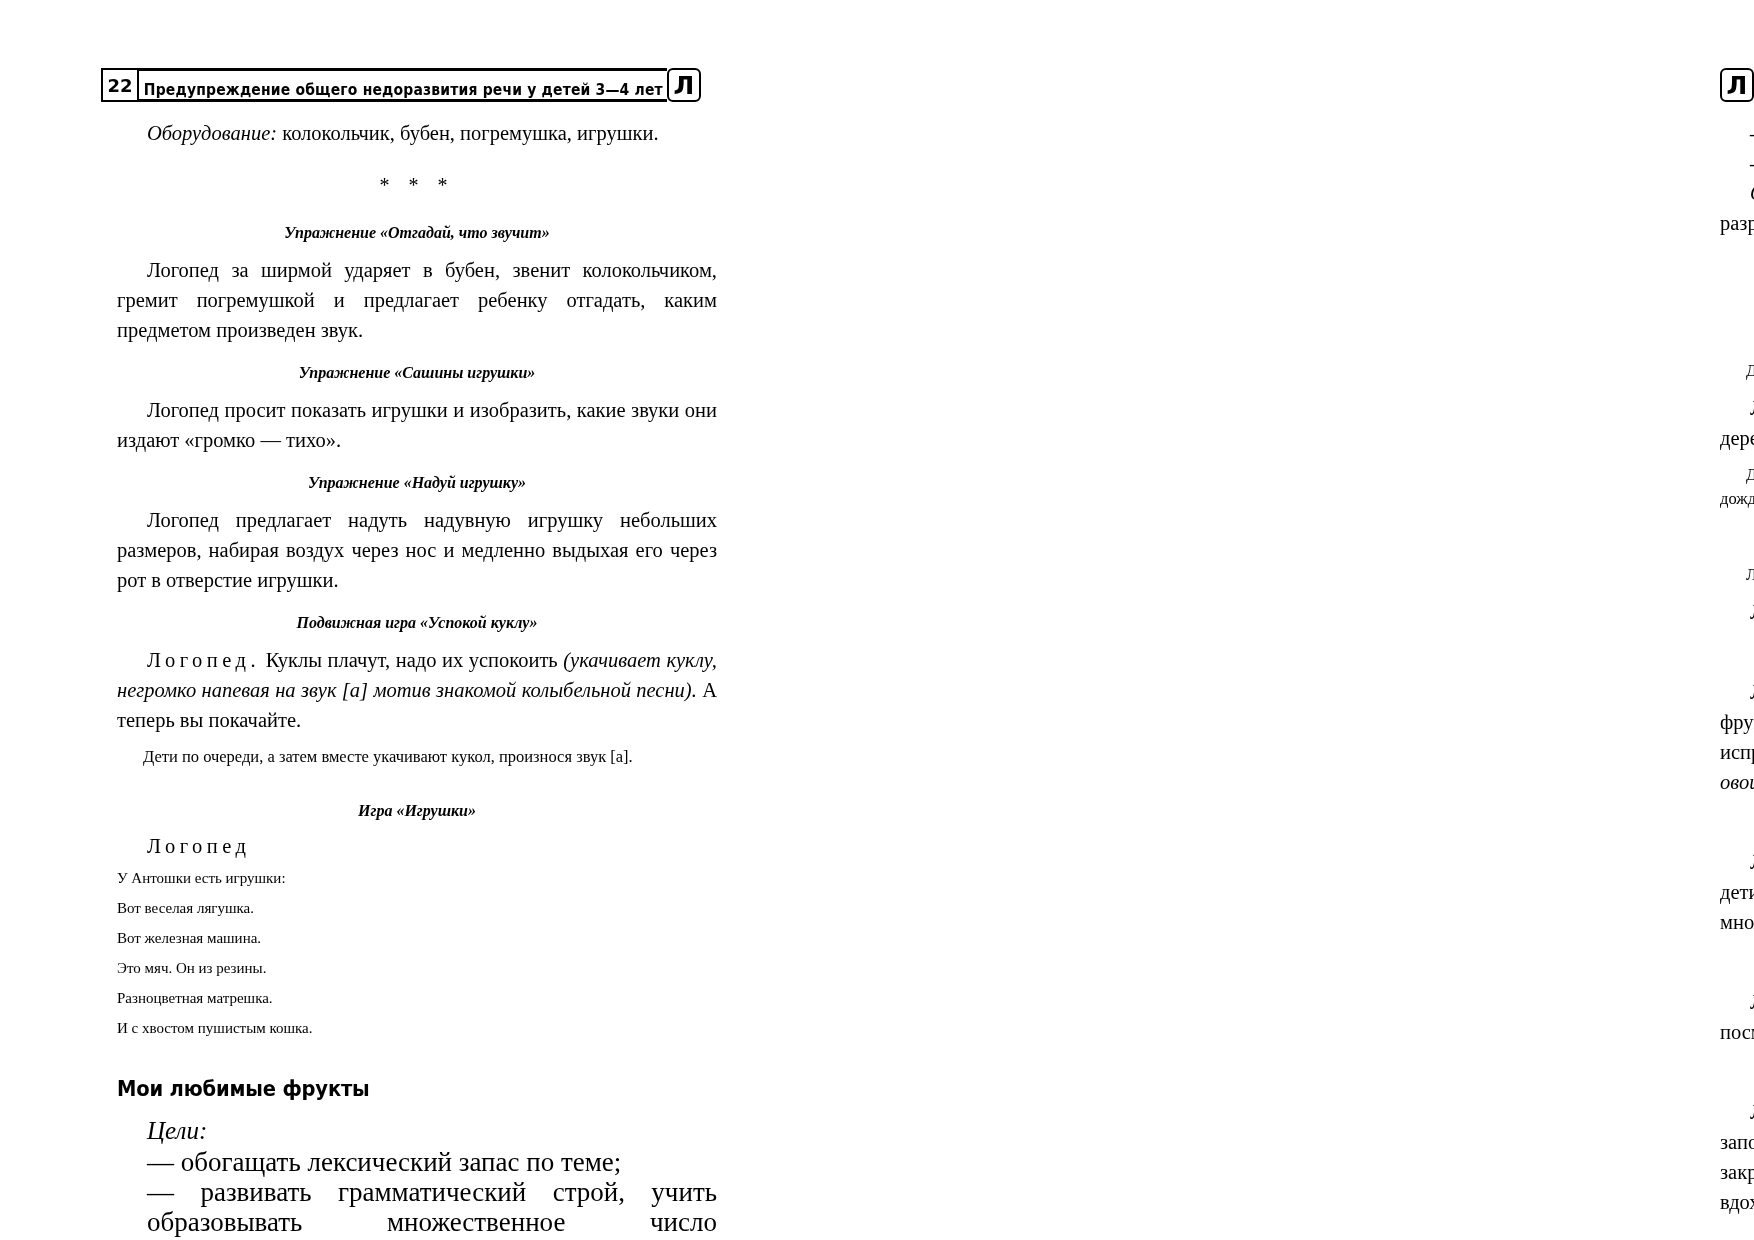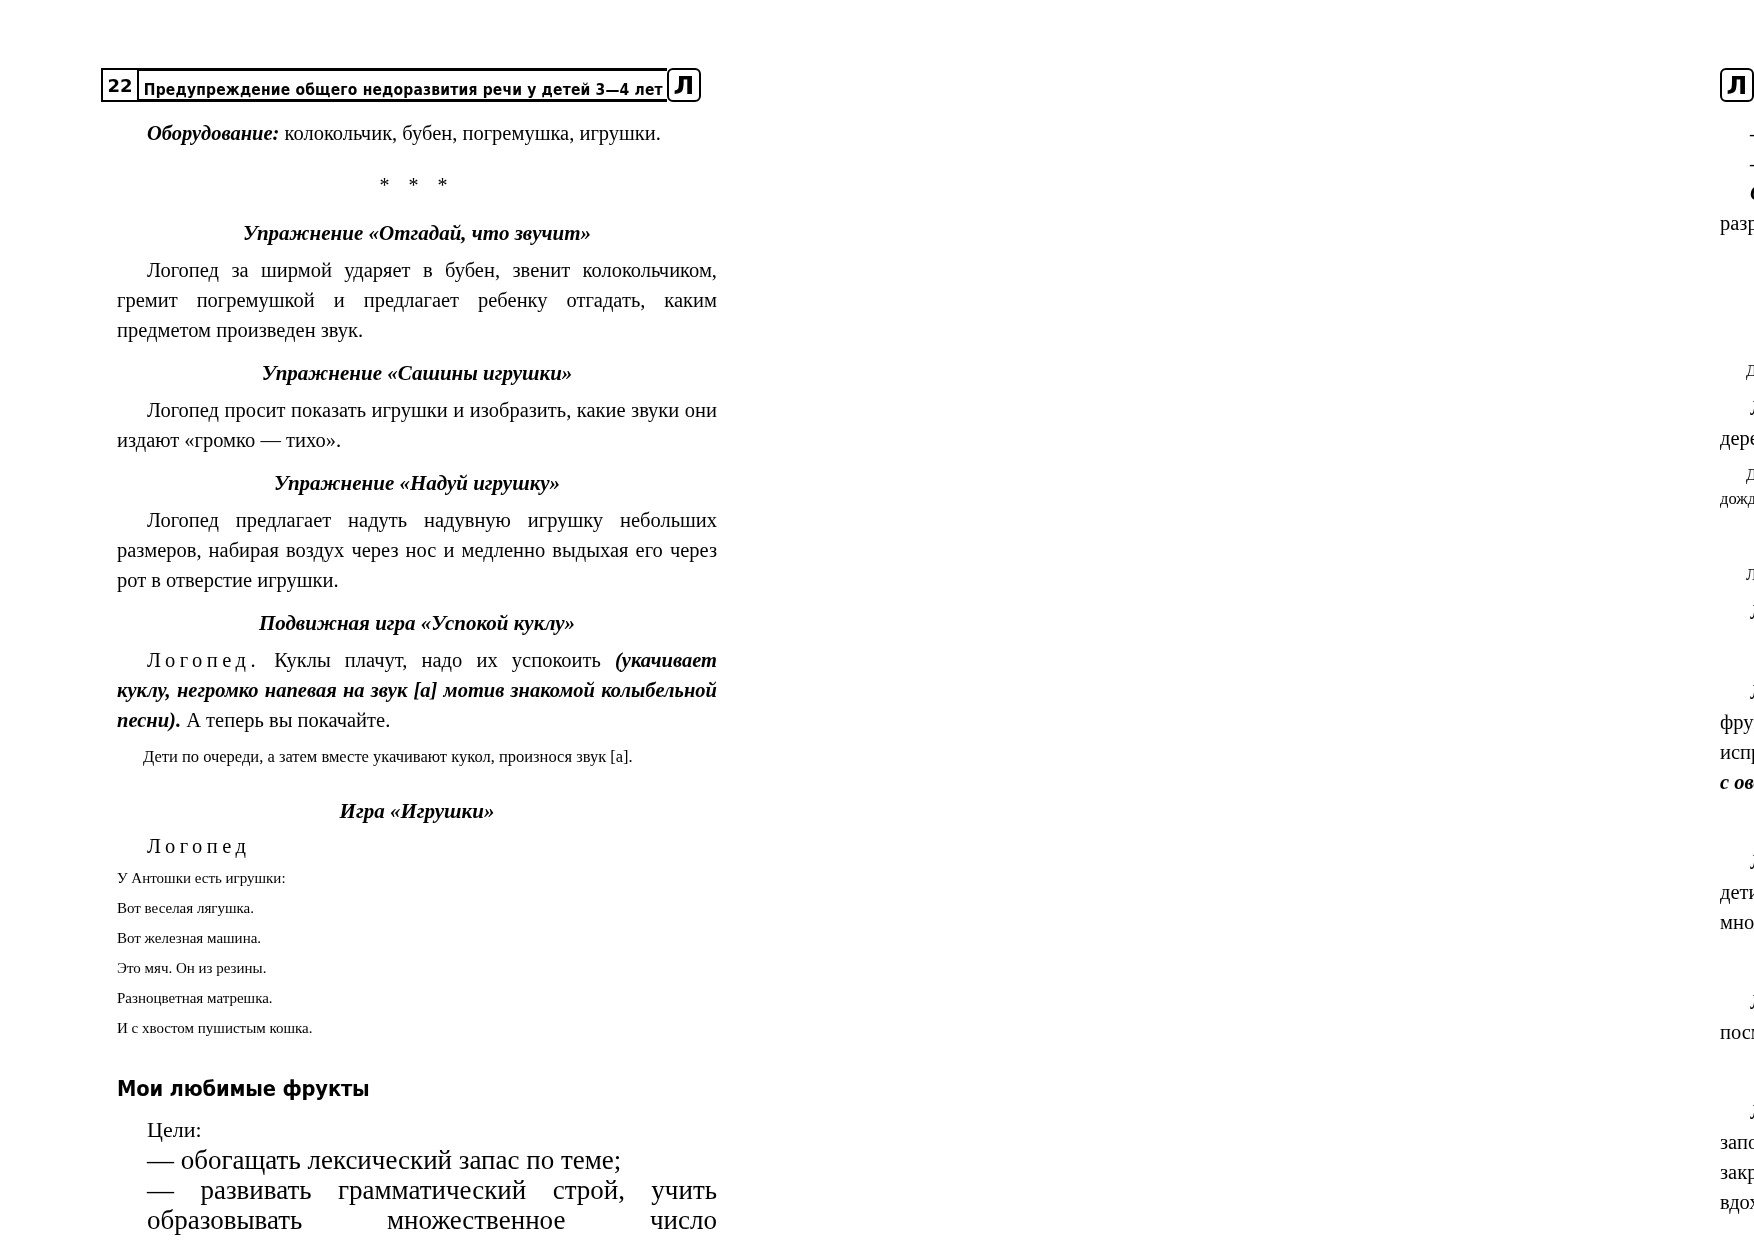--- a/index.html
+++ b/index.html
@@ -95,21 +95,21 @@
 
   p{ margin:0; }
 
   .body{
     font-size:20.5px;
     line-height:30px;
     text-align:justify;
     text-indent:30px;
     hyphens:none;
   }
-  .ital{ font-style:italic;font-weight:bold; }
+  .ital{ font-style:italic; }
 
   .stars{
     text-align:center;
     font-size:20px;
     letter-spacing:7px;
     text-indent:0;
     margin:26px 0 22px 0;
   }
   .stars-right{ margin:30px 0 8px 0; }
 
@@ -121,21 +121,21 @@
     text-indent:0;
     margin:0;
     position:relative;
     left:-96px;
   }
 
   .exh{
     text-align:center;
     font-style:italic;
     font-weight:bold;
-    font-size:21px;
+    font-size:16px;
     line-height:28px;
     text-indent:0;
     margin:14px 0 8px 0;
     white-space:nowrap;
   }
   .exh.tight{ margin:28px 0 6px 0; }
   .exh.r{ text-align:right; padding-right:6px; }
   .exh.ctr{ text-align:center; }
 
   .small{
@@ -156,21 +156,22 @@
     font-weight:bold;
     font-size:21px;
     letter-spacing:-0.2px;
     text-indent:0;
     margin:34px 0 16px 0;
     transform:scaleX(0.93);
     transform-origin:left center;
   }
 
   .goals-title{
-    font-size:22px;
+    font-style:italic;
+    font-size:25px;
     text-indent:30px;
     margin:4px 0 2px 0;
   }
   .goal-item{
     font-size:27px;
     line-height:30px;
     text-indent:0;
     padding-left:30px;
     position:relative;
     text-align:justify;

